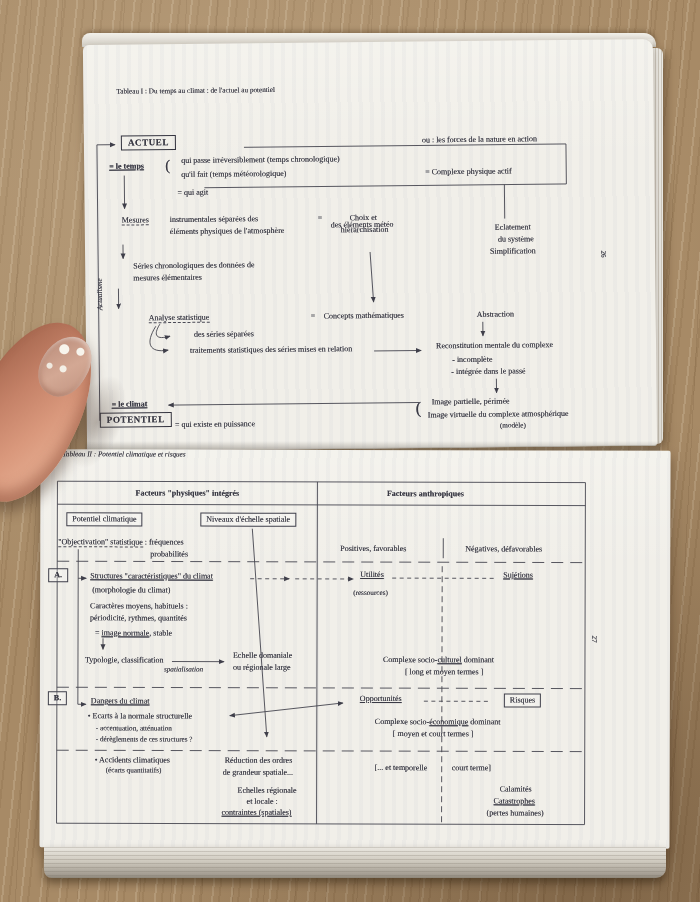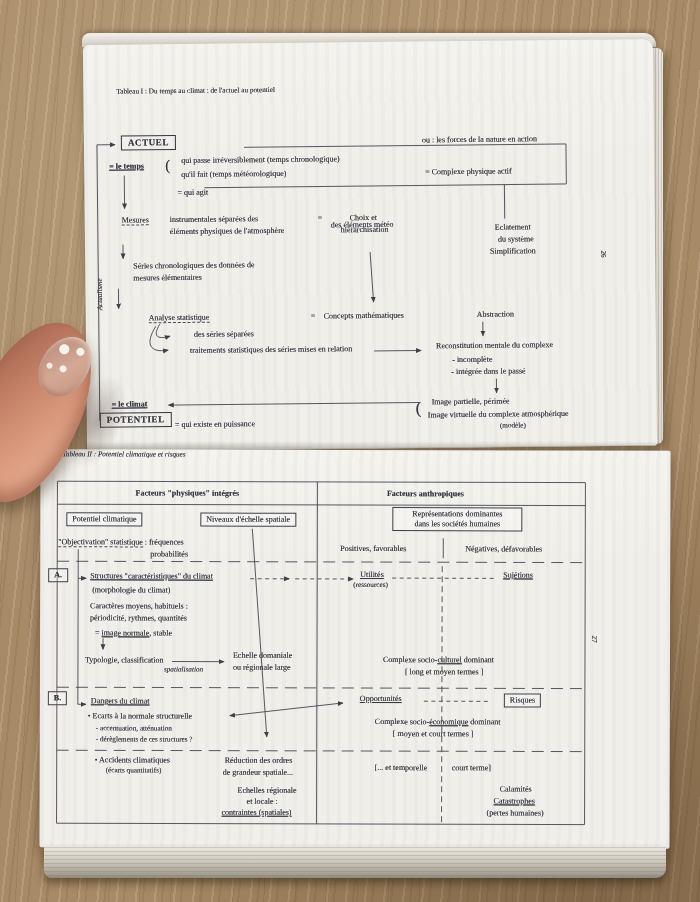--- a/index.html
+++ b/index.html
@@ -172,31 +172,30 @@
       <path d="M384,251 L448,251" stroke-dasharray="4 3.5"></path>
     </g>
   </svg>
 
   <div class="t sm i" style="left:22px;top:1px;">Tableau II : Potentiel climatique et risques</div>
   <div class="t b ctr" style="left:17px;top:39px;width:260px;">Facteurs "physiques" intégrés</div>
   <div class="t b ctr" style="left:277px;top:39px;width:216px;">Facteurs anthropiques</div>
 
   <div class="t bx" style="left:26px;top:63px;">Potentiel climatique</div>
   <div class="t bx" style="left:160px;top:63px;">Niveaux d'échelle spatiale</div>
-  <div class="t bx ctr" style="left:352px;top:57px;width:118px;"><span>Représentations dominantes</span><br><span>dans les sociétés humaines</span></div>
 
   <div class="t" style="left:18px;top:88px;"><span class="ud">"Objectivation" statistique</span><span> : fréquences</span></div>
   <div class="t" style="left:110px;top:100px;">probabilités</div>
   <div class="t" style="left:300px;top:94px;">Positives, favorables</div>
   <div class="t" style="left:425px;top:94px;">Négatives, défavorables</div>
 
   <div class="t bx b" style="left:8px;top:119px;">A.</div>
   <div class="t u" style="left:50px;top:122px;">Structures "caractéristiques" du climat</div>
   <div class="t u" style="left:320px;top:120px;">Utilités</div>
-  <div class="t sm" style="left:313px;top:131px;">(ressources)</div>
+  <div class="t sm" style="left:313px;top:139px;">(ressources)</div>
   <div class="t u" style="left:463px;top:120px;">Sujétions</div>
   <div class="t" style="left:52px;top:136px;">(morphologie du climat)</div>
   <div class="t" style="left:50px;top:152px;">Caractères moyens, habituels :</div>
   <div class="t" style="left:50px;top:164px;">périodicité, rythmes, quantités</div>
   <div class="t" style="left:55px;top:179px;"><span>= </span><span class="u">image normale</span><span>, stable</span></div>
   <div class="t" style="left:45px;top:206px;">Typologie, classification</div>
   <div class="t i sm" style="left:124px;top:216px;">spatialisation</div>
   <div class="t" style="left:193px;top:201px;">Echelle domaniale</div>
   <div class="t" style="left:193px;top:213px;">ou régionale large</div>
   <div class="t" style="left:343px;top:205px;"><span>Complexe socio-</span><span class="u">culturel</span><span> dominant</span></div>

